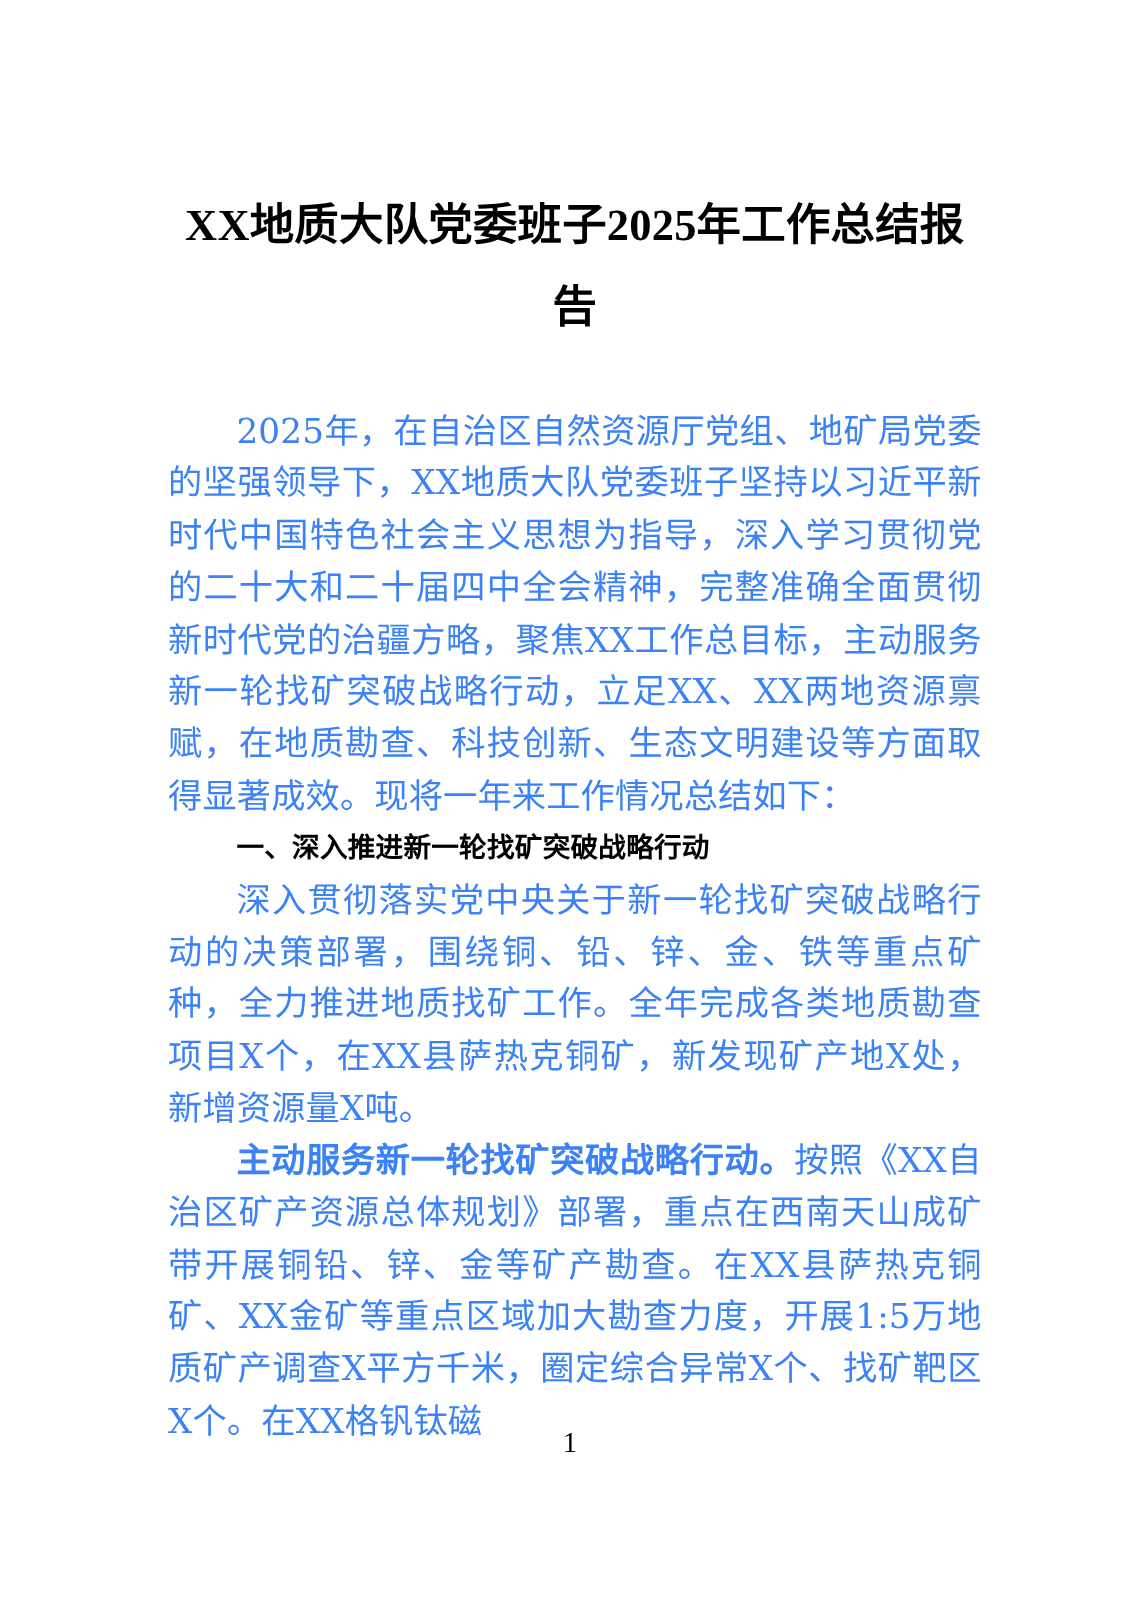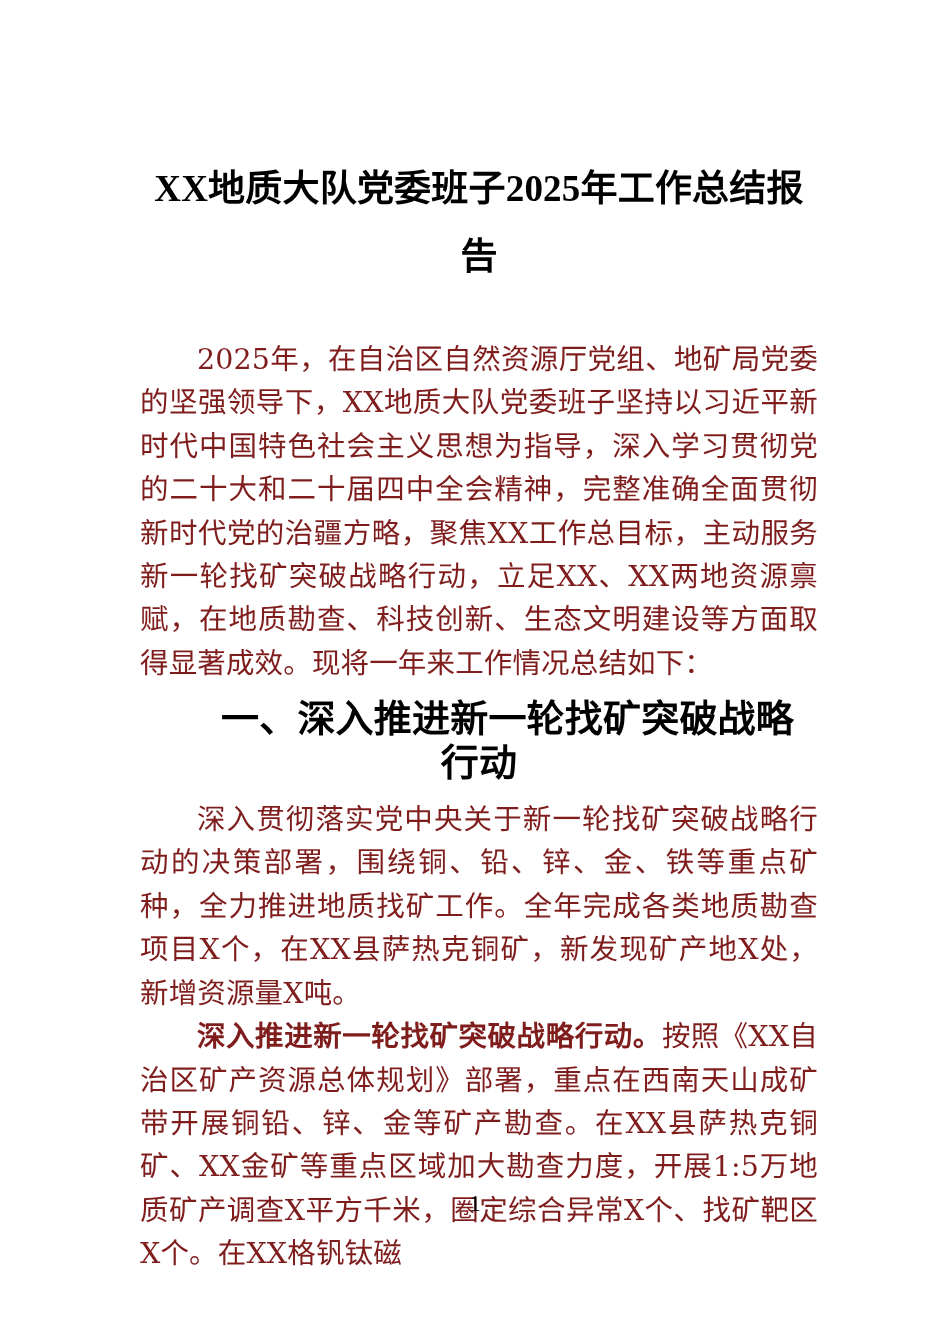--- a/index.html
+++ b/index.html
@@ -55,38 +55,38 @@
   .para {
     margin: 0;
     padding: 0;
     font-family: "DejaVu Serif", "Liberation Serif", serif;
     font-size: 28.5px;
     line-height: 43.4px;
     text-align: justify;
     text-justify: inter-character;
     text-align-last: left;
     text-indent: 57px;
-    color: #7f1d1d;
+    color: #3b82f6;
     letter-spacing: 0.15px;
   }
 
   .para.first-body {
     margin-top: 47px;
   }
 
   
   .heading-1 {
-    margin: 13px;
+    margin: 0;
     padding: 0;
     font-family: "Liberation Sans", "DejaVu Sans", sans-serif;
     font-weight: bold;
-    font-size: 38px;
+    font-size: 23px;
     line-height: 43.4px;
     text-indent: 57px;
-    text-align: center;
+    text-align: left;
     color: #000000;
     letter-spacing: 0.2px;
   }
 
   
   .runin {
     font-family: "DejaVu Serif", "Liberation Serif", serif;
     font-weight: bold;
     letter-spacing: 0.4px;
   }
@@ -112,19 +112,19 @@
   <div class="content">
 
     <h1 class="doc-title">XX地质大队党委班子2025年工作总结报告</h1>
 
     <p class="para first-body">2025年，在自治区自然资源厅党组、地矿局党委的坚强领导下，XX地质大队党委班子坚持以习近平新时代中国特色社会主义思想为指导，深入学习贯彻党的二十大和二十届四中全会精神，完整准确全面贯彻新时代党的治疆方略，聚焦XX工作总目标，主动服务新一轮找矿突破战略行动，立足XX、XX两地资源禀赋，在地质勘查、科技创新、生态文明建设等方面取得显著成效。现将一年来工作情况总结如下：</p>
 
     <p class="heading-1">一、深入推进新一轮找矿突破战略行动</p>
 
     <p class="para">深入贯彻落实党中央关于新一轮找矿突破战略行动的决策部署，围绕铜、铅、锌、金、铁等重点矿种，全力推进地质找矿工作。全年完成各类地质勘查项目X个，在XX县萨热克铜矿，新发现矿产地X处，新增资源量X吨。</p>
 
-    <p class="para"><span class="runin">深入推进新一轮找矿突破战略行动。</span><span>按照《XX自治区矿产资源总体规划》部署，重点在西南天山成矿带开展铜铅、锌、金等矿产勘查。在XX县萨热克铜矿、XX金矿等重点区域加大勘查力度，开展1:5万地质矿产调查X平方千米，圈定综合异常X个、找矿靶区X个。在XX格钒钛磁</span></p>
+    <p class="para"><span class="runin">主动服务新一轮找矿突破战略行动。</span><span>按照《XX自治区矿产资源总体规划》部署，重点在西南天山成矿带开展铜铅、锌、金等矿产勘查。在XX县萨热克铜矿、XX金矿等重点区域加大勘查力度，开展1:5万地质矿产调查X平方千米，圈定综合异常X个、找矿靶区X个。在XX格钒钛磁</span></p>
 
   </div>
 
   <div class="page-number">1</div>
 
 </div>
 
 </body></html>

